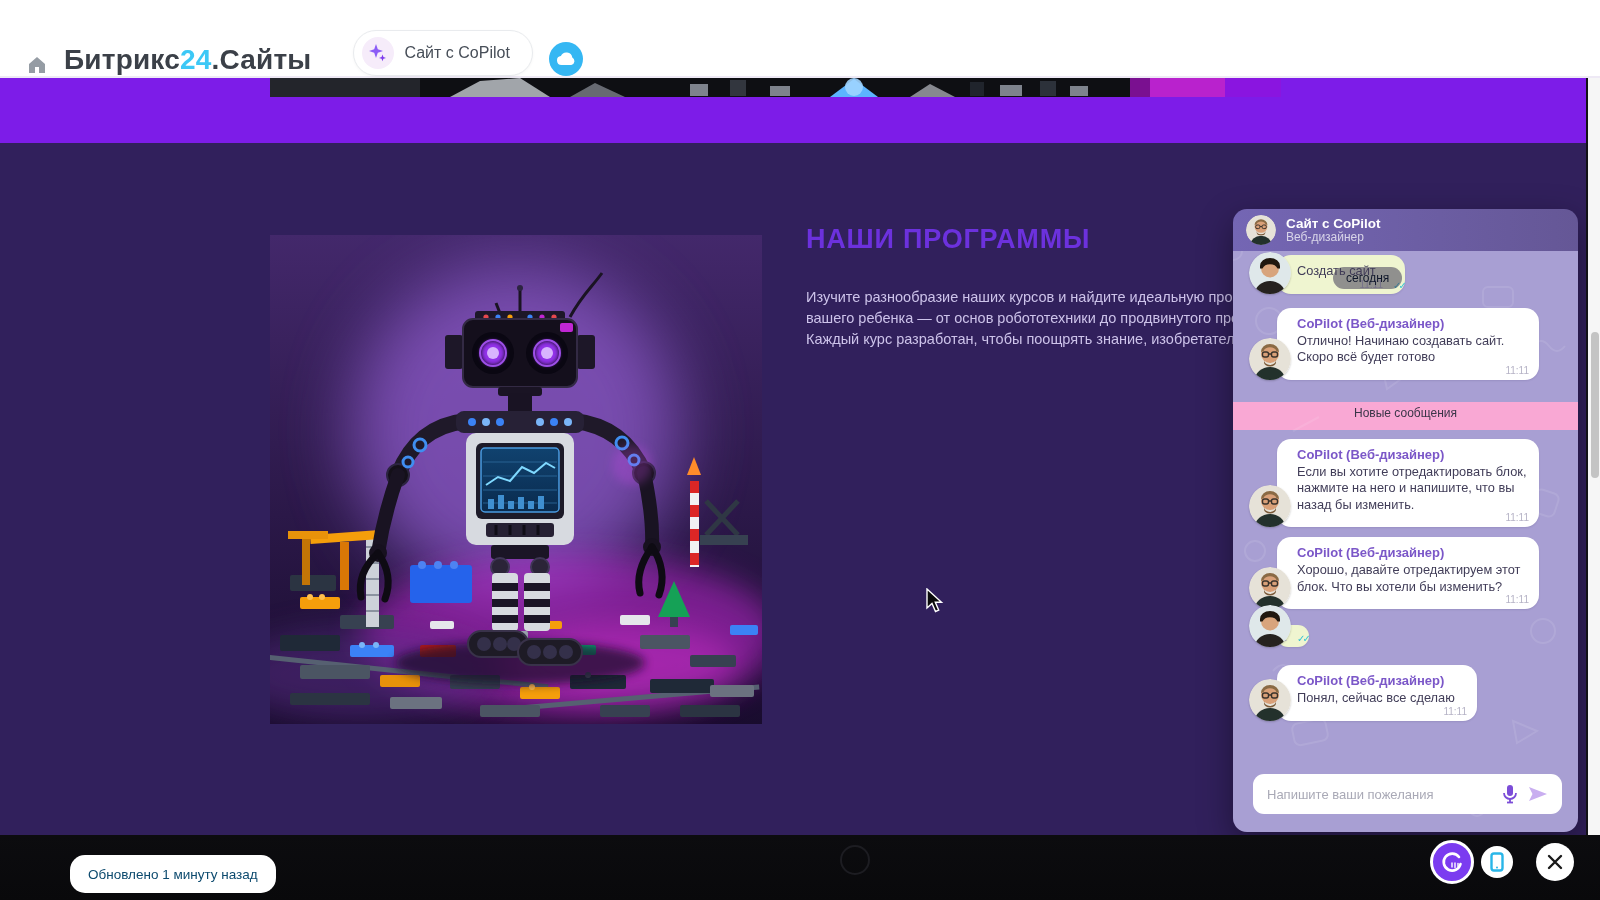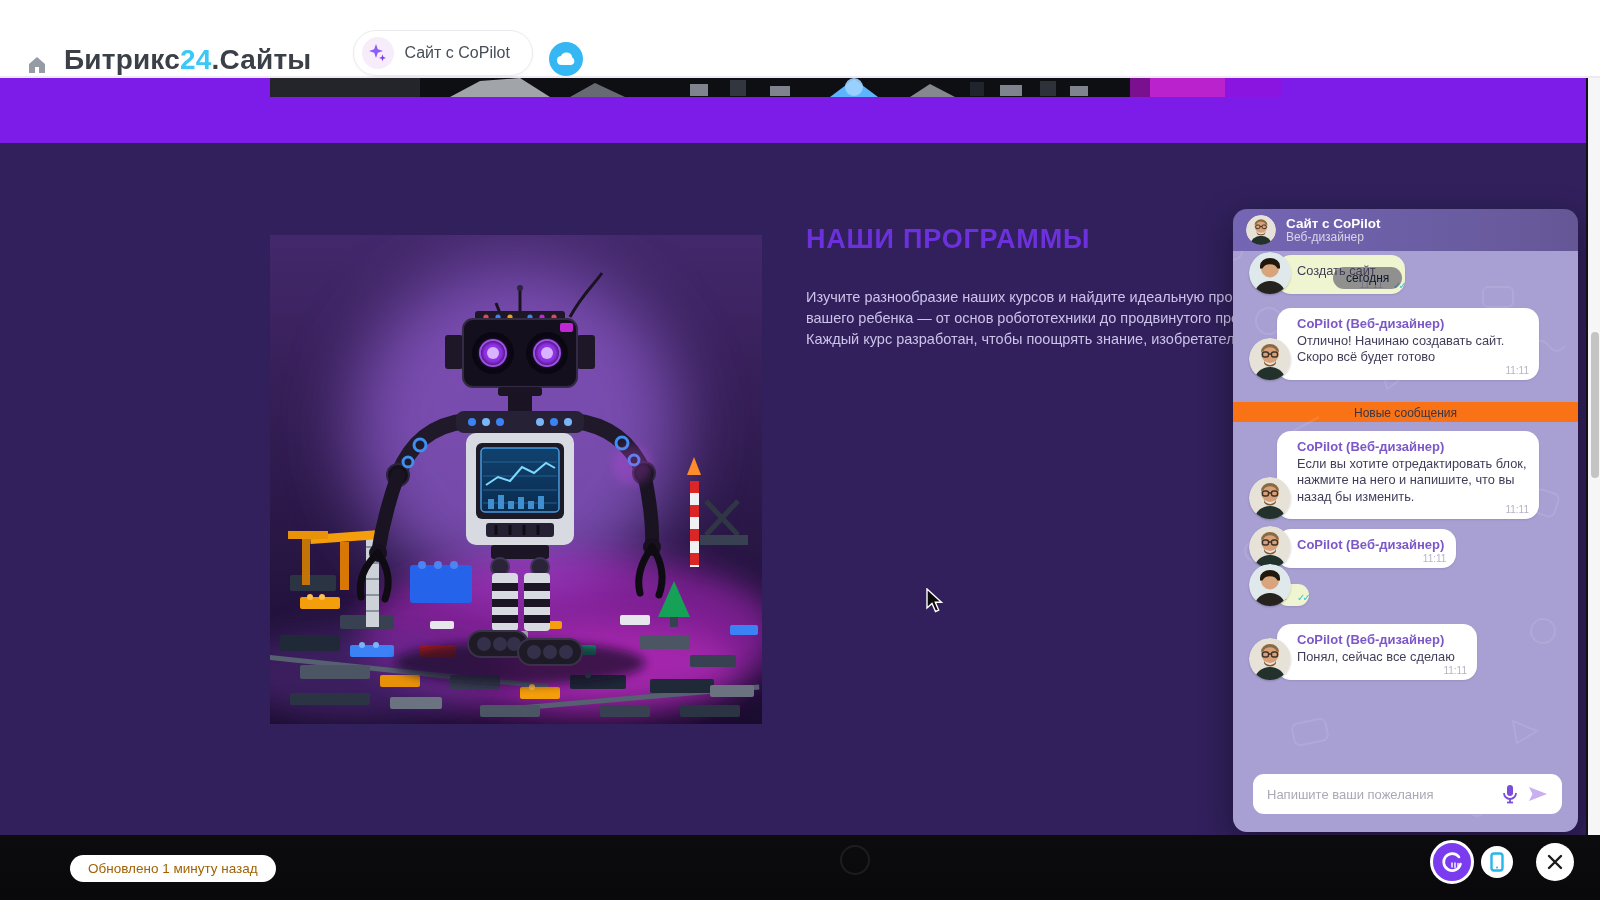--- a/index.html
+++ b/index.html
@@ -59,36 +59,36 @@
   .sender { font-size:13px; font-weight:700; color:#7b57c8; margin-bottom:2px; white-space:nowrap; }
   .btext { font-size:12.8px; line-height:16.5px; color:#413d58; }
   .msg.bot .btext { max-width:230px; }
   .msg.user .btext { max-width:208px; }
   .time { position:absolute; right:10px; bottom:4px; font-size:10px; color:#b6b3c6; }
   .checks { position:absolute; right:-2px; bottom:3px; font-size:10px; color:#35c3d4; letter-spacing:-3px; width:14px; }
   .msg.user .time { right:22px; }
   .m1 .bubble { min-width:128px; min-height:38px; }
   .today-pill { position:absolute; top:16px; left:100px; background:rgba(66,61,88,.55); color:#0f172a;
                 font-size:12px; padding:4px 13px; border-radius:13px; z-index:5; }
-  .new-msgs { background:#f97316; margin:22px -16px 0; height:20px; line-height:23px; text-align:center;
+  .new-msgs { background:#f9a8d4; margin:22px -16px 0; height:28px; line-height:23px; text-align:center;
               font-size:12px; color:#3a3548; }
   .chat-input { position:absolute; left:20px; right:16px; bottom:18px; height:40px; background:#fff;
                 border-radius:11px; display:flex; align-items:center; padding:0 10px 0 14px; z-index:6; }
   .chat-input input { flex:1; border:none; outline:none; font-size:13px; color:#413d58; background:transparent;
                 font-family:"Liberation Sans", sans-serif; }
   .chat-input input::placeholder { color:#a9a9b6; }
   .mic-btn, .send-btn { width:28px; height:28px; display:flex; align-items:center; justify-content:center; }
 
   
   .bottombar { position:absolute; top:835px; left:0; width:1600px; height:65px; z-index:45;
                background:linear-gradient(180deg,#0c0c0f,#09090b); }
   .gear-hint { position:absolute; left:840px; top:10px; width:30px; height:30px; border-radius:50%;
                border:2px solid #1d1d22; }
-  .updated-pill { position:absolute; left:70px; top:20px; height:27px; background:#fff; border-radius:15px;
-               display:flex; align-items:center; padding:0 18px; font-size:13.5px; color:#a16207; }
+  .updated-pill { position:absolute; left:70px; top:20px; height:38px; background:#fff; border-radius:15px;
+               display:flex; align-items:center; padding:0 18px; font-size:13.5px; color:#0c4a6e; }
   .fab { position:absolute; border-radius:50%; display:flex; align-items:center; justify-content:center; }
   .fab.copilot { left:1430px; top:5px; width:44px; height:44px; background:#7b3cf0; border:3px solid #fff; }
   .fab.mobile  { left:1481px; top:11px; width:32px; height:32px; background:#fff; }
   .fab.close   { left:1536px; top:8px; width:38px; height:38px; background:#fff; }
 
   
   .scroll-track { position:absolute; top:78px; left:1586px; width:14px; height:757px; background:#f6f6f6;
                   border-left:2px solid #121216; z-index:50; }
   .scroll-thumb { position:absolute; top:254px; left:3px; width:8px; height:146px; background:#c4c4c4; border-radius:4px; }
 
@@ -501,20 +501,21 @@
               <circle cx="21" cy="16" r="9" fill="#d9a078"></circle>
               <path d="M12,14 a9,8 0 0 1 18,0 l-2.5,-1 a7,6 0 0 0 -13,0 Z" fill="#8a6a44"></path>
               <rect x="13.5" y="14" width="6" height="5" rx="2" fill="none" stroke="#3a332c" stroke-width="1.4"></rect>
               <rect x="22.5" y="14" width="6" height="5" rx="2" fill="none" stroke="#3a332c" stroke-width="1.4"></rect>
               <line x1="19.5" y1="16" x2="22.5" y2="16" stroke="#3a332c" stroke-width="1.4"></line>
               <path d="M15,22 a6,5 0 0 0 12,0 v2.5 a6,4 0 0 1 -12,0 Z" fill="#7a5a38"></path>
             </svg>
         </span>
         <div class="bubble">
           <div class="sender">CoPilot (Веб-дизайнер)</div>
+          <div class="btext">Хорошо, давайте отредактируем этот блок. Что вы хотели бы изменить?</div>
           <span class="time">11:11</span>
         </div>
       </div>
 
       <div class="msg user" style="margin-top:16px;">
         <span class="avatar">
           <svg viewBox="0 0 42 42" width="42" height="42">
               <circle cx="21" cy="21" r="21" fill="#dfe8ea"></circle>
               <path d="M6,42 a15,13 0 0 1 30,0 Z" fill="#26221f"></path>
               <circle cx="21" cy="16.5" r="9" fill="#d8a47c"></circle>

